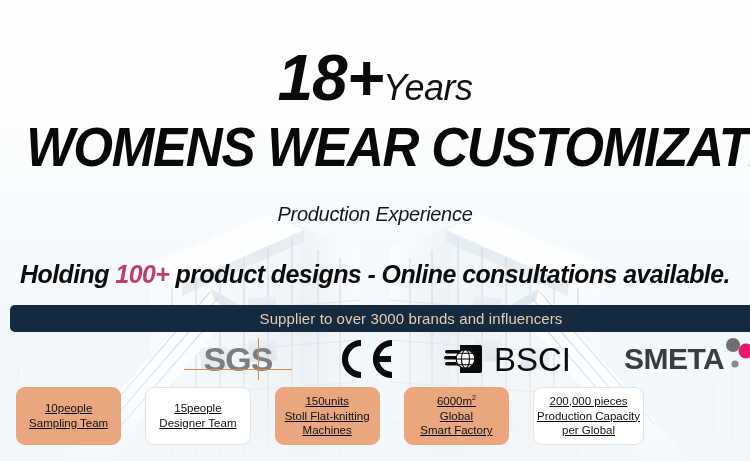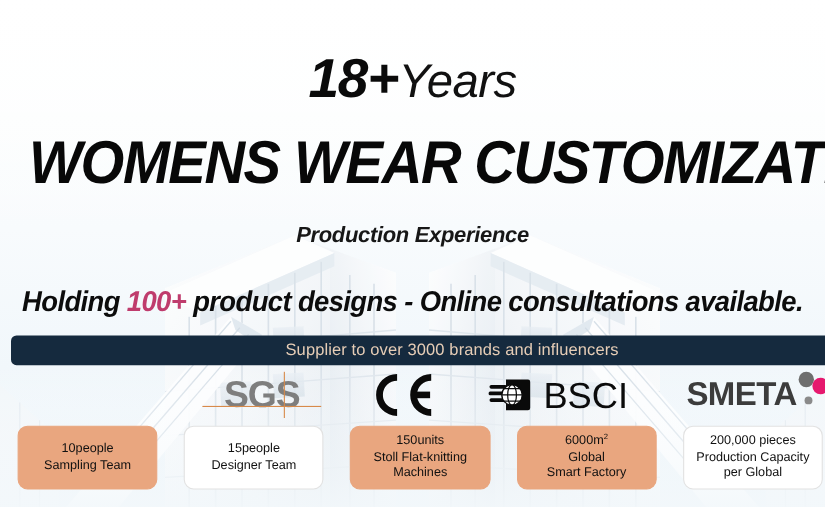--- a/index.html
+++ b/index.html
@@ -31,29 +31,29 @@
     width: 750px;
     text-align: center;
   }
 
   #years-line {
     top: 46px;
     line-height: 1;
     white-space: nowrap;
   }
   #years-num {
-    font-size: 50px;
+    font-size: 64px;
     font-weight: 700;
     font-style: italic;
     letter-spacing: -1px;
     color: #0a0a0a;
     font-stretch: condensed;
   }
   #years-word {
-    font-size: 43px;
+    font-size: 36px;
     font-weight: 400;
     font-style: italic;
     color: #111;
     letter-spacing: -0.5px;
   }
 
   #main-title {
     top: 118px;
     font-size: 55px;
     font-weight: 700;
@@ -61,21 +61,21 @@
     color: #080808;
     letter-spacing: -1.4px;
     transform: scaleX(0.93);
     white-space: nowrap;
     line-height: 1.08;
   }
 
   #sub-title {
     top: 203px;
     font-size: 20px;
-    font-weight: 700;
+    font-weight: 400;
     font-style: italic;
     color: #171717;
     letter-spacing: -0.3px;
   }
 
   #holding-line {
     top: 259px;
     font-size: 26px;
     font-weight: 700;
     font-style: italic;
@@ -161,24 +161,25 @@
     letter-spacing: -0.5px;
     line-height: 1;
   }
   #smeta-dots { position: absolute; right: -4px; top: 1px; width: 34px; height: 34px; }
 
   
   #stats {
     position: absolute;
     left: 16px;
     top: 387px;
-    width: 732px;
+    width: 628px;
     height: 58px;
     display: flex;
     gap: 24px;
+    text-decoration: underline;
   }
   .stat {
     flex: 1 1 0;
     border-radius: 9px;
     display: flex;
     flex-direction: column;
     align-items: center;
     justify-content: center;
     text-align: center;
     box-sizing: border-box;

